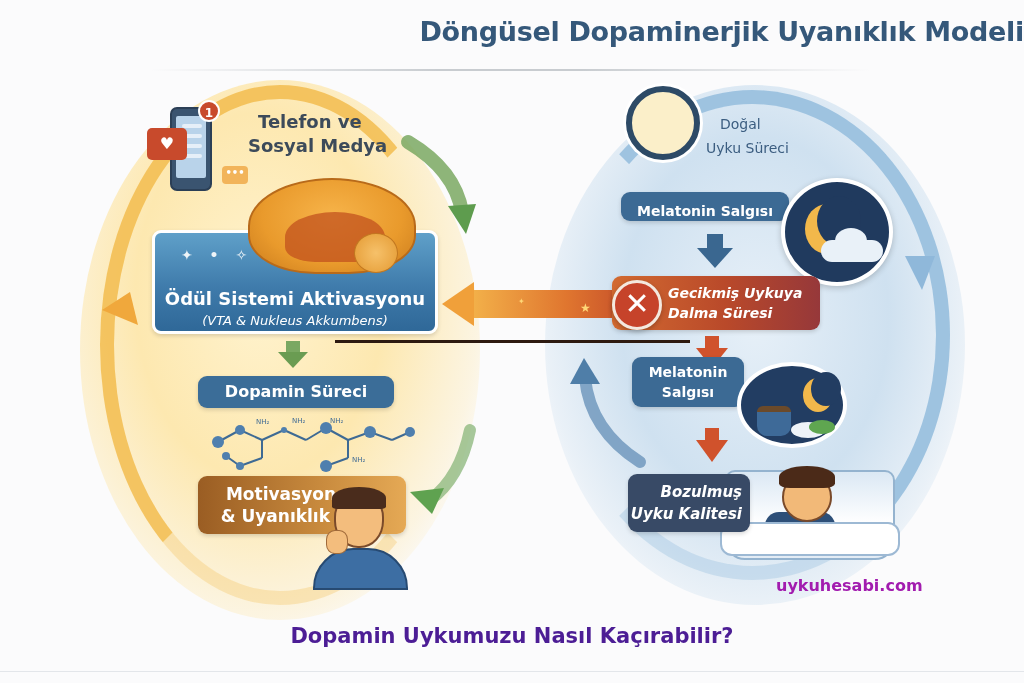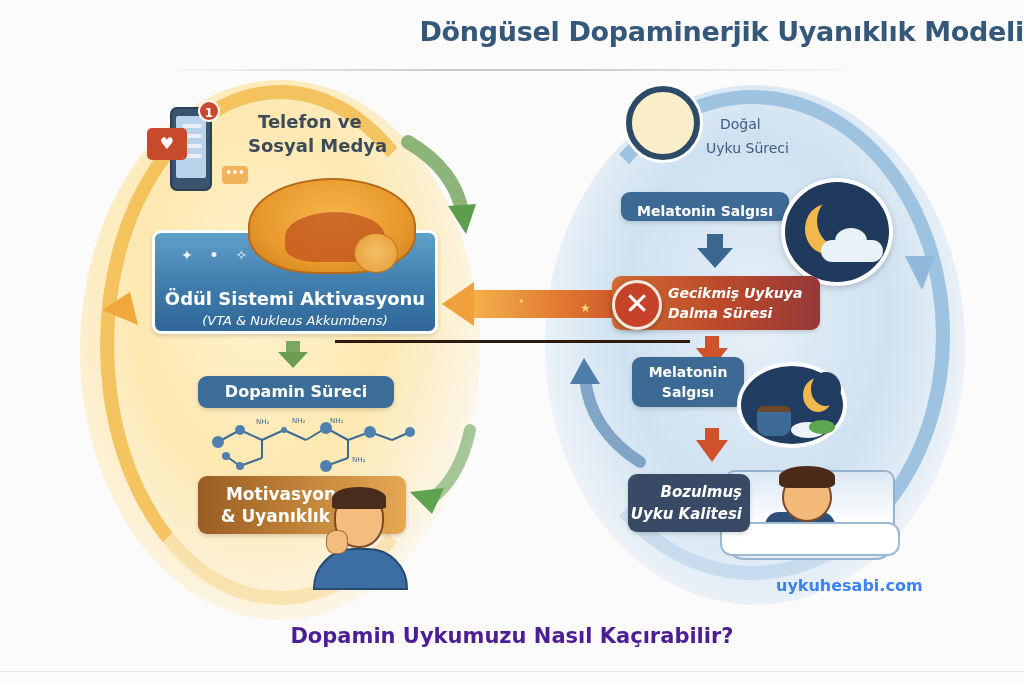--- a/index.html
+++ b/index.html
@@ -179,21 +179,21 @@
   .sleeper-hair {
     position: absolute; left: 779px; top: 466px; width: 56px; height: 22px; border-radius: 50% 50% 20% 20%;
     background: #4b2a18;
   }
   .sleeper-body {
     position: absolute; left: 765px; top: 512px; width: 70px; height: 22px; border-radius: 14px 14px 0 0;
     background: #2d4f78;
   }
 
   .site {
-    position: absolute; left: 776px; top: 576px; font-size: 16px; font-weight: bold; color: #3b82f6;
+    position: absolute; left: 776px; top: 576px; font-size: 16px; font-weight: bold; color: #a21caf;
   }
   .subtitle {
     position: absolute; left: 0; top: 624px; width: 1024px; text-align: center;
     font-size: 21px; font-weight: bold; color: #4c1d95;
   }
   .footer-rule {
     position: absolute; left: 0; top: 671px; width: 1024px; height: 1px; background: #e3e6ea;
   }
 </style>
 </head>

